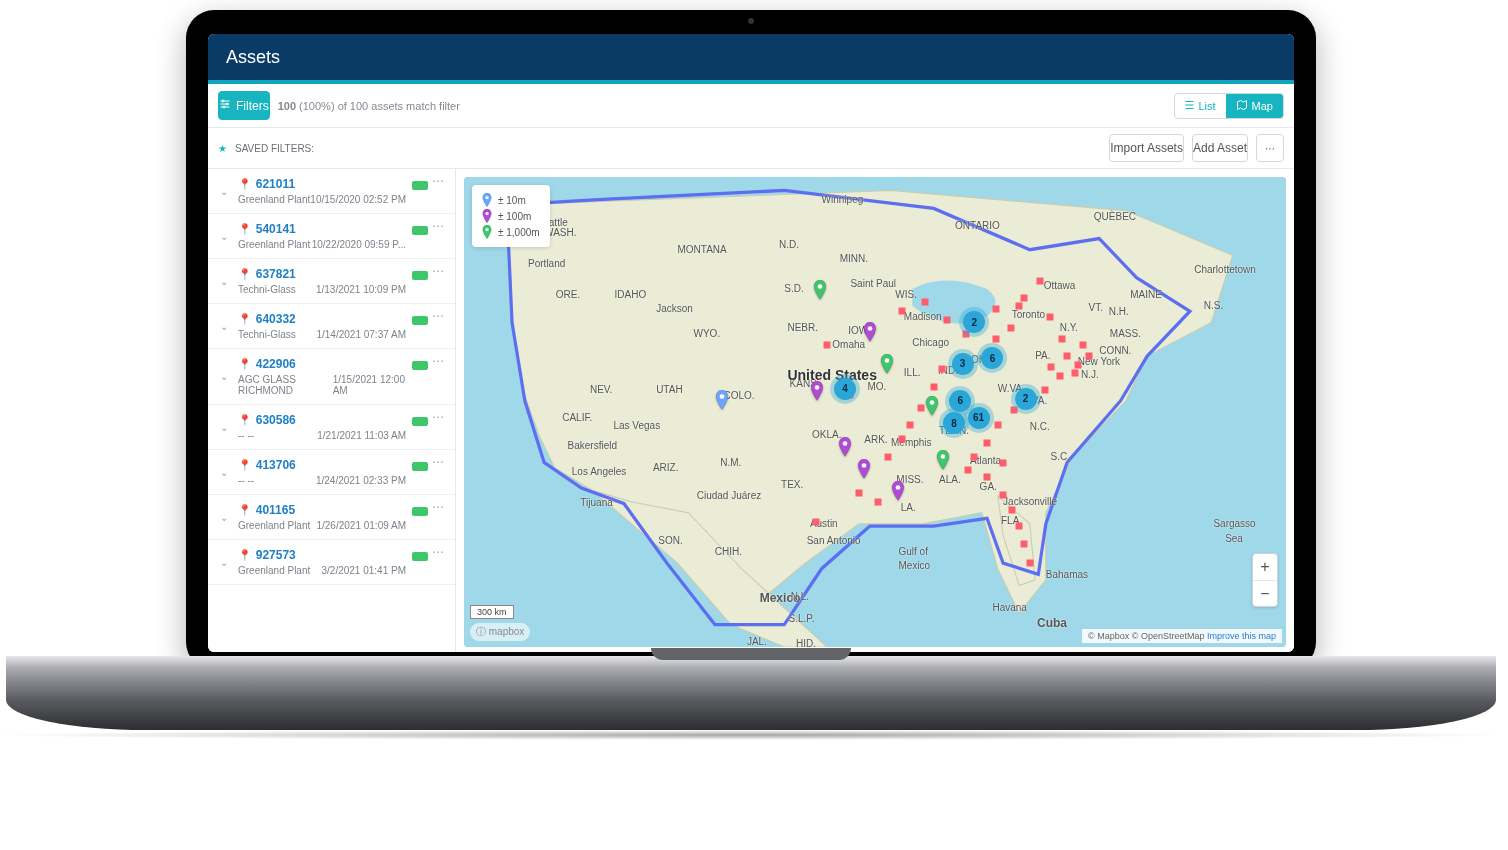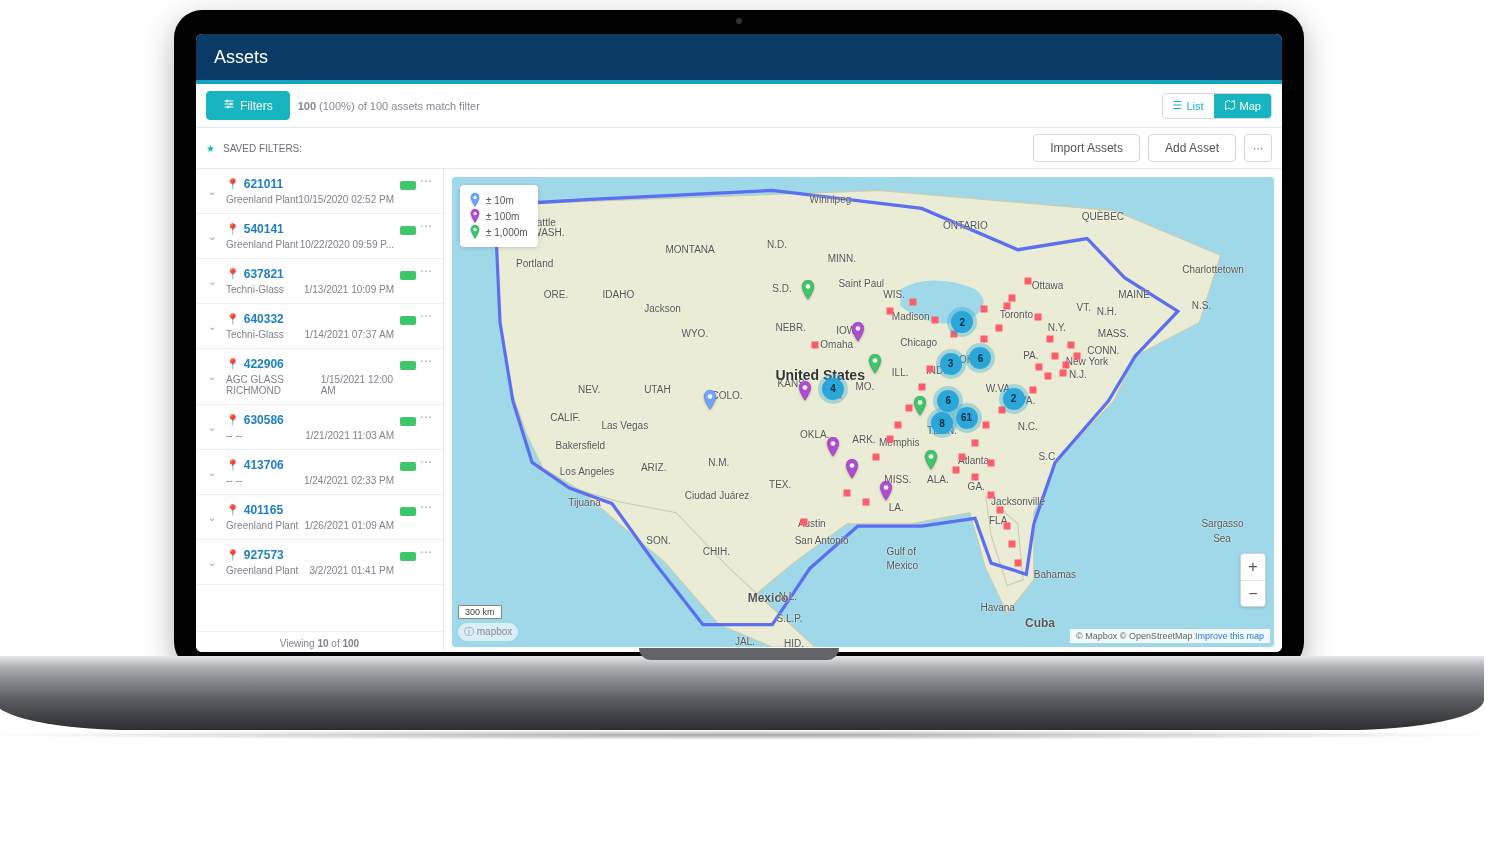--- a/index.html
+++ b/index.html
@@ -1,19 +1,19 @@
 <!DOCTYPE html>
 <html><head>
 <meta charset="utf-8">
 <style>
   * { box-sizing: border-box; margin: 0; padding: 0; font-family: -apple-system, BlinkMacSystemFont, "Segoe UI", Arial, sans-serif; }
   body { background: #fff; width: 1508px; height: 850px; overflow: hidden; position: relative; }
 
   
-  .laptop-frame { position: absolute; top: 10px; left: 144px; width: 1190px; height: 740px; }
+  .laptop-frame { position: absolute; top: 10px; left: 156px; width: 1190px; height: 740px; }
   .laptop-screen-bezel { position: absolute; top: 0; left: 30px; right: 30px; bottom: 80px;
     background: #000; border-radius: 28px; padding: 24px 22px 18px 22px;
     box-shadow: 0 10px 30px rgba(0,0,0,.3); }
   .laptop-camera { position: absolute; top: 8px; left: 50%; transform: translateX(-50%);
     width: 6px; height: 6px; background: #333; border-radius: 50%; }
   .laptop-hinge { position: absolute; bottom: 20px; left: -150px; right: -150px; height: 74px;
     background: linear-gradient(180deg,#e8e8ea 0%,#aeb0b5 15%,#8e9096 30%,#595b60 60%,#2c2d30 100%);
     border-radius: 0 0 140px 140px / 0 0 30px 30px; }
   .laptop-hinge::before { content:""; position:absolute; top:-8px; left:50%; transform:translateX(-50%);
     width: 200px; height: 12px; background:#626468; border-radius: 0 0 14px 14px; }
@@ -31,21 +31,21 @@
   .site-select .label { font-size: 9px; opacity: .75; }
   .site-select .value { font-size: 13px; }
   .site-select .chev { position:absolute; right:8px; top:50%; transform:translateY(-50%); }
 
   .teal-bar { height: 4px; background: #13a4bd; }
 
   .toolbar { display: flex; align-items: center; background: #fff; padding: 7px 10px; gap: 8px;
     border-bottom: 1px solid #e5e8ec; }
   .search { flex: 0 0 330px; display:flex; align-items:center; gap:6px; color:#8a8f96; padding:4px 8px; }
   .search input { border:none; outline:none; font-size:12px; color:#444; flex:1; }
-  .btn { display:inline-flex; align-items:center; gap:5px; padding:6px 16px; border-radius:4px;
+  .btn { display:inline-flex; align-items:center; gap:5px; padding:6px 0; border-radius:4px;
     background:#fff; border:1px solid #d3d8de; color:#555; cursor:pointer; font-size:12px; }
   .btn.teal { background:#16b5c1; border-color:#16b5c1; color:#fff; }
   .filter-result { color:#848a92; font-size:11px; }
   .view-toggle { display:flex; border:1px solid #d3d8de; border-radius:4px; overflow:hidden; }
   .view-toggle .seg { padding:5px 10px; display:flex; align-items:center; gap:4px; color:#4a7; font-size:11px;}
   .view-toggle .seg.list { color:#16b5c1; }
   .view-toggle .seg.map { background:#16b5c1; color:#fff; }
 
   .subbar { display:flex; align-items:center; padding:6px 10px; gap:8px; background:#fff;
     border-bottom:1px solid #e5e8ec; font-size:10px; color:#6a6f77; }
@@ -316,23 +316,20 @@
                     <span>Greenland Plant</span>
                     <span>3/2/2021 01:41 PM</span>
                   </div>
                 </div>
                 <div class="right">
                   <div class="batt"></div>
                   <div class="dots3">⋯</div>
                 </div>
               </div>
             </div>
-          <div class="list-footer">
-            <span>Viewing </span><b>10</b><span> of </span><b>100</b>
-          </div>
         </div>
 
         <div class="map-wrap">
           <div class="map-bg">
             <svg viewBox="0 0 770 420" preserveAspectRatio="none">
 
               <rect x="0" y="0" width="770" height="420" fill="#9fd8e8"></rect>
 
               <path fill="#eaecd5" stroke="#c8ccb0" d="M40 25 L400 12 L620 30 L720 70 L700 130 L640 160 L620 200 L570 250 L545 300 L545 360 L520 390 L500 350 L485 300 L430 310 L370 310 L320 345 L250 400 L200 345 L155 290 L120 280 L85 260 L70 230 L55 190 L45 130 Z"></path>
 

